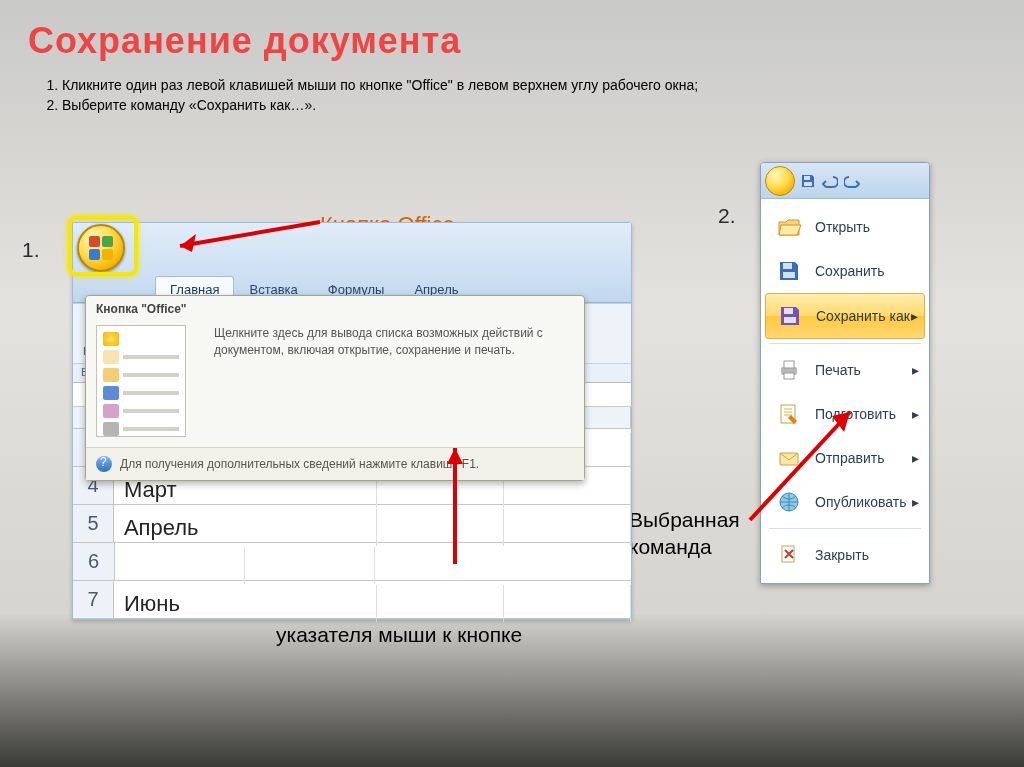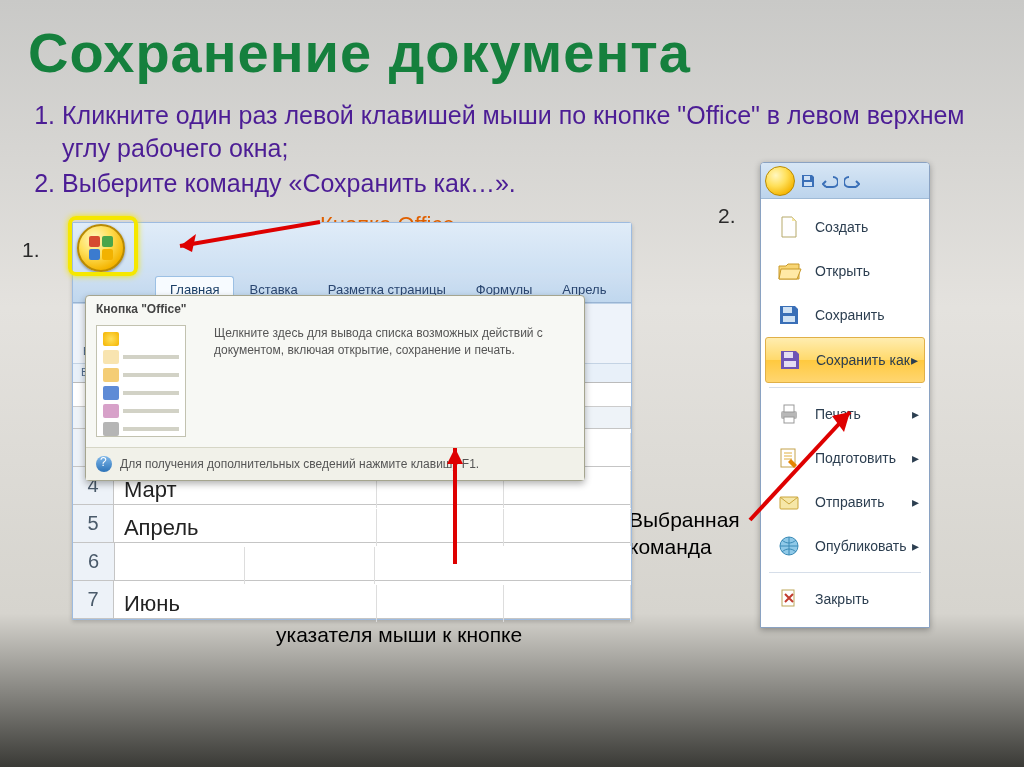--- a/index.html
+++ b/index.html
@@ -10,28 +10,28 @@
     background: linear-gradient(180deg, #c9c9c7 0%, #e4e2de 40%, #d6d4ce 80%, #3a3a36 100%);
     position: relative;
     overflow: hidden;
   }
   .slide {
     position: absolute;
     inset: 0;
     padding: 20px 28px 0 28px;
   }
   .title {
-    font-size: 56px;
-    color: #15803d;
+    font-size: 36px;
+    color: #ef4444;
     letter-spacing: 1px;
     margin-bottom: 14px;
   }
   .instructions {
-    font-size: 25px;
-    color: #4c1d95;
+    font-size: 14px;
+    color: #000000;
     line-height: 1.33;
     padding-left: 34px;
   }
   .instructions li { margin: 1px 0; }
 
   .num1 { position: absolute; left: 22px; top: 238px; font-size: 21px; color: #2a2a2a; }
   .num2 { position: absolute; left: 718px; top: 204px; font-size: 21px; color: #2a2a2a; }
 
   .label-orange { color: #e06000; font-size: 22px; position: absolute; }
   .lbl-btn { left: 320px; top: 212px; }
@@ -210,21 +210,20 @@
           <span style="background:#d64b2f"></span>
             <span style="background:#4aa54a"></span>
           <span style="background:#3b7bcf"></span>
             <span style="background:#f2b200"></span>
         </div>
       </div>
     </div>
     <div class="p1-ribbon">
       <div class="tab active">Главная</div>
       <div class="tab">Вставка</div>
-      <div class="tab">Разметка страницы</div>
       <div class="tab">Формулы</div>
       <div class="tab">Апрель</div>
     </div>
     <div class="p1-content">
       <div>В</div>
     </div>
     <div class="p1-buf" style="padding:2px 8px 4px;border-top:1px solid #c4d3e4;background:#e8f0f9;">Буф</div>
 
     <div class="tooltip">
       <div class="tooltip-head">Кнопка "Office"</div>
@@ -324,29 +323,20 @@
           </svg>
       </div>
       <div class="qat-ico">
         <svg width="16" height="16" viewBox="0 0 16 16">
             <path fill="none" stroke="#3a6fb7" stroke-width="2" d="M5 4a5 5 0 000 10h7M12 14l3-3-3-3"></path>
           </svg>
       </div>
     </div>
     <div class="p2-menu">
 
-      <div class="mitem">
-        <span class="ico">
-          <svg width="26" height="26" viewBox="0 0 26 26">
-              <path fill="#fefefe" stroke="#b6a96a" d="M6 3h10l4 4v16H6z"></path>
-              <path fill="#f5e6a1" d="M16 3l4 4h-4z"></path>
-            </svg>
-        </span>
-        <span>Создать</span>
-      </div>
 
       <div class="mitem">
         <span class="ico">
           <svg width="26" height="26" viewBox="0 0 26 26">
               <path fill="#f8d574" stroke="#c99a2a" d="M3 8h7l2-2h11v15H3z"></path>
               <path fill="#ffe9a6" d="M5 11h20l-4 10H3z" stroke="#c99a2a"></path>
             </svg>
         </span>
         <span>Открыть</span>
       </div>

